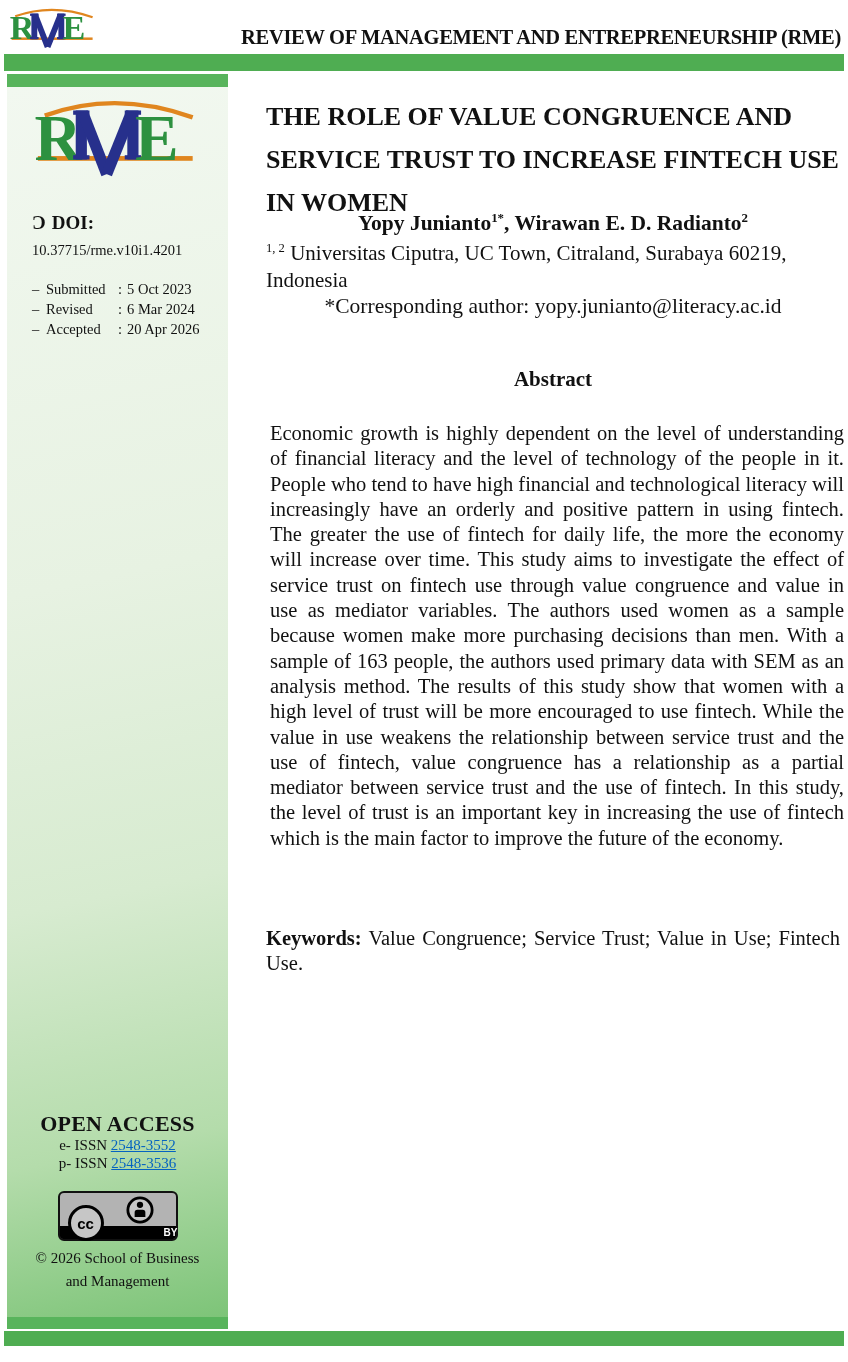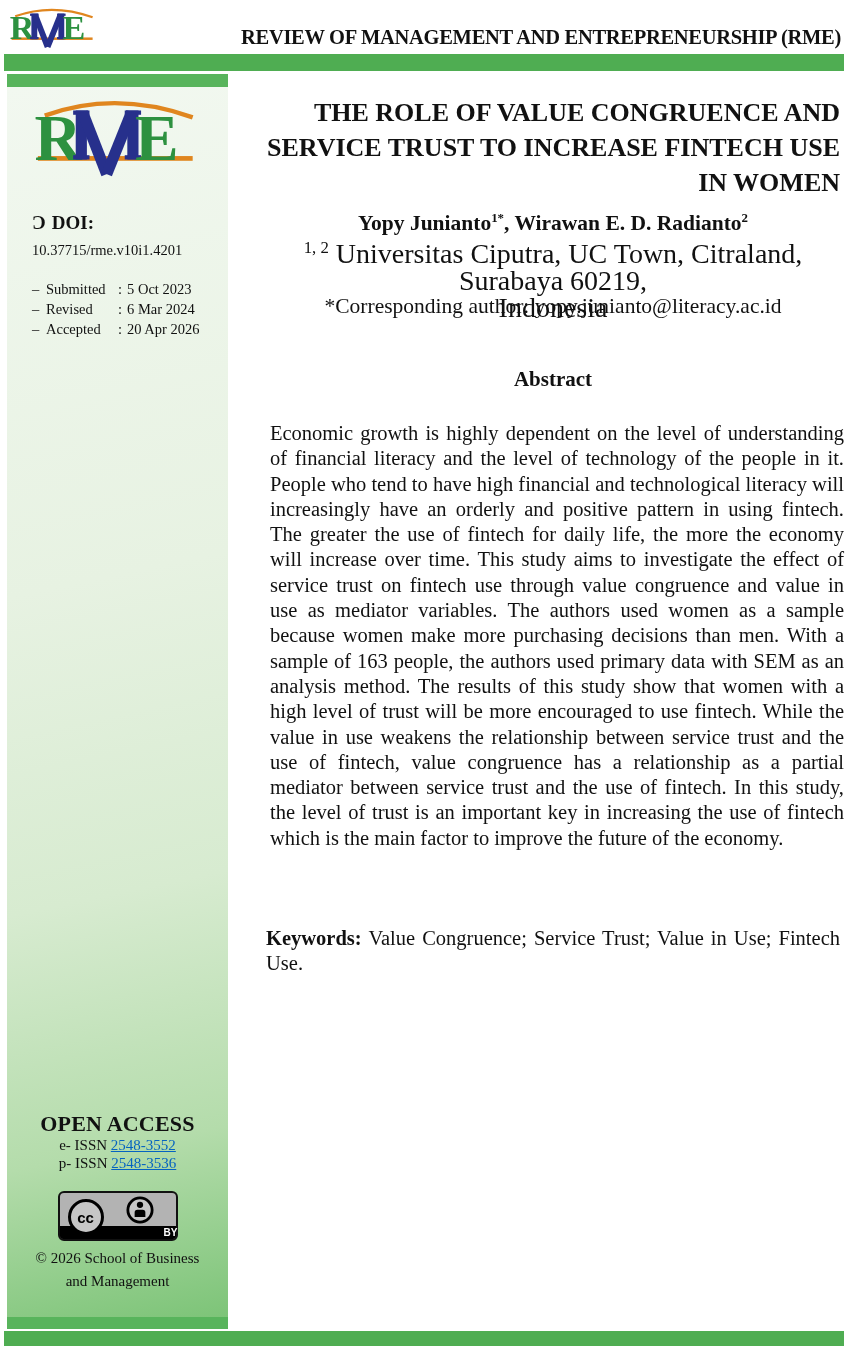--- a/index.html
+++ b/index.html
@@ -33,35 +33,35 @@
   .date-row .dcolon{margin-right:5px;}
 
   .open-access{position:absolute;left:0;top:1024px;width:100%;text-align:center;}
   .open-access h3{margin:0;font-size:22px;font-weight:bold;letter-spacing:0.2px;}
   .issn-row{font-size:15px;line-height:17.5px;}
   .issn-row a{color:#0563C1;text-decoration:underline;}
 
   .cc-badge{position:absolute;left:50%;transform:translateX(-50%);top:1104px;
             width:116px;height:46px;background:#b3b3b3;border:2px solid #111;border-radius:6px;}
   .cc-strip{position:absolute;left:0;bottom:0;width:100%;height:13px;background:#000;border-radius:0 0 3px 3px;}
-  .cc-circle{position:absolute;left:8px;top:6px;width:30px;height:30px;border:3.5px solid #000;border-radius:50%;
+  .cc-circle{position:absolute;left:8px;top:12px;width:30px;height:30px;border:3.5px solid #000;border-radius:50%;
              background:#c6c6c6;display:flex;align-items:center;justify-content:center;
              font-weight:bold;font-size:15px;font-family:"Liberation Sans",sans-serif;color:#000;line-height:1;}
   .cc-person{position:absolute;left:66px;top:3px;width:28px;height:28px;}
   .cc-by{position:absolute;left:66px;bottom:1px;width:28px;text-align:right;color:#fff;
          font-family:"Liberation Sans",sans-serif;font-size:10px;font-weight:bold;line-height:11px;margin-left:24px;}
 
   .copyright{position:absolute;left:0;top:1160px;width:100%;text-align:center;
              font-size:15px;line-height:22.5px;}
-  .paper-title{position:absolute;left:266px;top:95px;width:574px;margin:0;text-align:right;
-               font-size:26px;line-height:35px;font-weight:bold;}
+  .paper-title{position:absolute;left:266px;top:95px;width:574px;margin:0;text-align:left;
+               font-size:26px;line-height:43px;font-weight:bold;}
   .authors{position:absolute;left:266px;top:211px;width:574px;text-align:center;
            font-size:21.5px;font-weight:bold;}
-  .affiliation{position:absolute;left:266px;top:240px;width:574px;text-align:center;
-               font-size:28px;line-height:27px;}
+  .affiliation{position:absolute;left:266px;top:240px;width:574px;text-align:left;
+               font-size:21px;line-height:27px;}
   .corresponding{position:absolute;left:266px;top:294px;width:574px;text-align:center;font-size:21.5px;}
   sup{font-size:0.6em;vertical-align:super;line-height:0;}
   .abstract-heading{position:absolute;left:266px;top:367px;width:574px;margin:0;text-align:center;
                     font-size:21px;font-weight:bold;}
   .abstract-text{position:absolute;left:266px;top:417px;width:574px;margin:4px;text-align:justify;
                  font-size:20.5px;line-height:25.3px;}
   .keywords{position:absolute;left:266px;top:926px;width:574px;margin:0;text-align:justify;
             font-size:20.5px;line-height:25.3px;}
   .keywords .kw-label{font-weight:bold;}
 </style>

